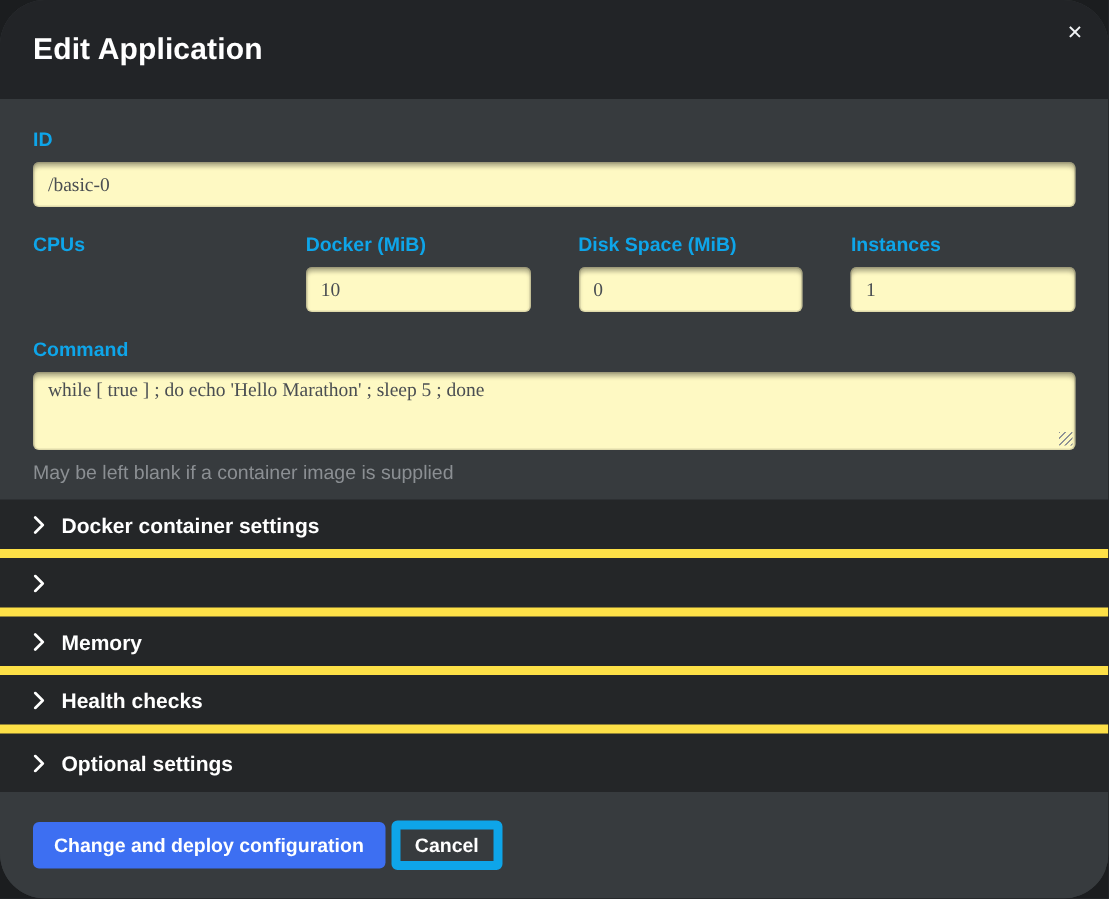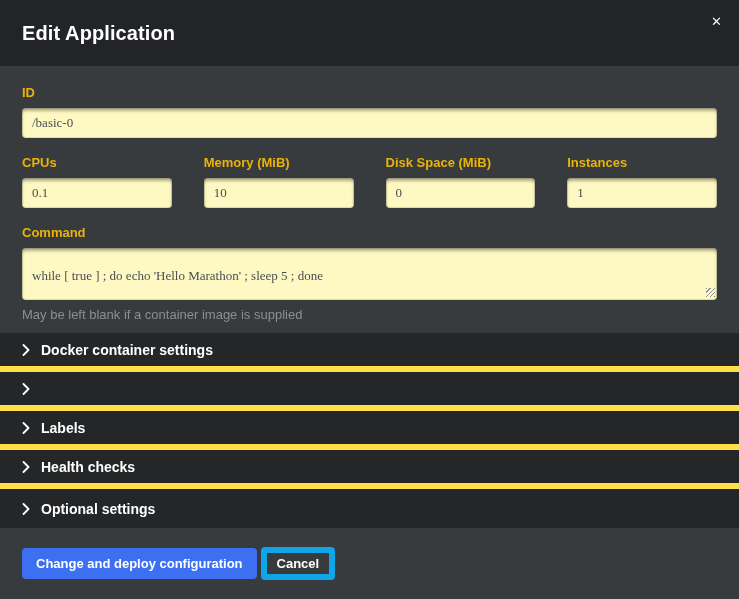--- a/index.html
+++ b/index.html
@@ -4,20 +4,21 @@
 <style>
   * { box-sizing: border-box; }
   html, body { margin: 0; padding: 0; background: #1b1d1f; }
   .modal {
     width: 739px; height: 599px;
     display: flex; flex-direction: column;
     background: #373b3e;
     font-family: "Liberation Sans", "DejaVu Sans", sans-serif;
     overflow: hidden;
     position: relative;
+    border-radius: 30px;
   }
 
   
   .modal-header {
     flex: 0 0 66px;
     background: #222427;
     display: flex; align-items: center;
     padding: 0 22px;
     position: relative;
   }
@@ -40,21 +41,21 @@
   }
 
   
   .form-area {
     flex: 0 0 267px;
     padding: 19px 22px 0 22px;
     background: #373b3e;
   }
   .field-label {
     display: block;
-    color: #eab308;
+    color: #0ea5e9;
     font-size: 13px;
     font-weight: 700;
     line-height: 15px;
     margin-bottom: 8px;
   }
   .text-input {
     display: block;
     width: 100%;
     height: 30px;
     border: none;
@@ -70,21 +71,21 @@
   .form-row {
     display: grid;
     grid-template-columns: repeat(4, 1fr);
     gap: 32px;
     margin-top: 17px;
   }
   .form-group-command { margin-top: 17px; }
   .textarea-wrap { position: relative; }
   textarea.text-input {
     height: 52px;
-    padding: 19px 10px;
+    padding: 3px 10px;
     resize: none;
     line-height: 1.35;
   }
   .resize-grip {
     position: absolute;
     right: 2px; bottom: 3px;
     width: 9px; height: 9px;
     background: repeating-linear-gradient(-45deg, #8e9296 0 1px, transparent 1px 3px);
     pointer-events: none;
   }
@@ -168,24 +169,23 @@
   <div class="form-area">
 
     <div class="form-group">
       <label class="field-label">ID</label>
       <input class="text-input" type="text" value="/basic-0" style="">
     </div>
 
     <div class="form-row">
       <div class="form-group">
         <label class="field-label">CPUs</label>
-        <input class="text-input" type="text" value="0.1" style="">
-      </div>
-      <div class="form-group">
-        <label class="field-label">Memory (MiB)</label>
+      </div>
+      <div class="form-group">
+        <label class="field-label">Docker (MiB)</label>
         <input class="text-input" type="text" value="10" style="">
       </div>
       <div class="form-group">
         <label class="field-label">Disk Space (MiB)</label>
         <input class="text-input" type="text" value="0" style="">
       </div>
       <div class="form-group">
         <label class="field-label">Instances</label>
         <input class="text-input" type="text" value="1" style="">
       </div>
@@ -220,21 +220,21 @@
           </svg>
       </span>
     </div>
 
     <div class="section-row">
       <span class="chevron">
         <svg width="8" height="12" viewBox="0 0 8 12">
             <polyline points="1.5,1 6.5,6 1.5,11" fill="none" stroke="#ffffff" stroke-width="1.8" stroke-linecap="round" stroke-linejoin="round"></polyline>
           </svg>
       </span>
-      <span class="section-label">Labels</span>
+      <span class="section-label">Memory</span>
     </div>
 
     <div class="section-row">
       <span class="chevron">
         <svg width="8" height="12" viewBox="0 0 8 12">
             <polyline points="1.5,1 6.5,6 1.5,11" fill="none" stroke="#ffffff" stroke-width="1.8" stroke-linecap="round" stroke-linejoin="round"></polyline>
           </svg>
       </span>
       <span class="section-label">Health checks</span>
     </div>

